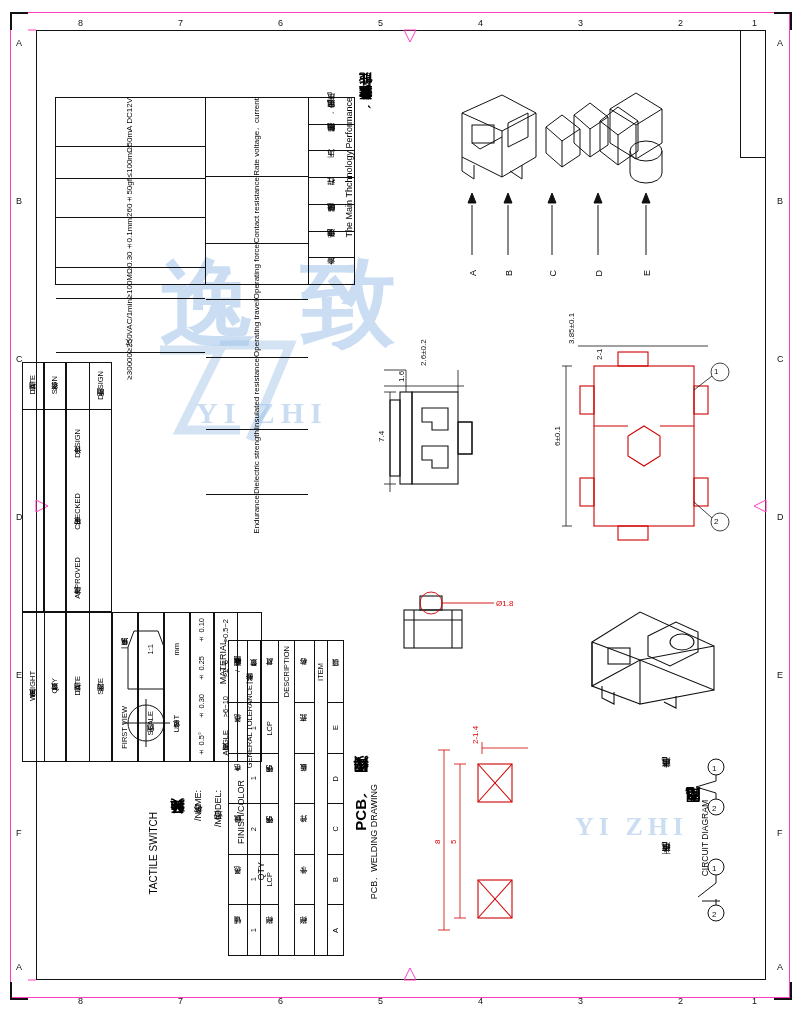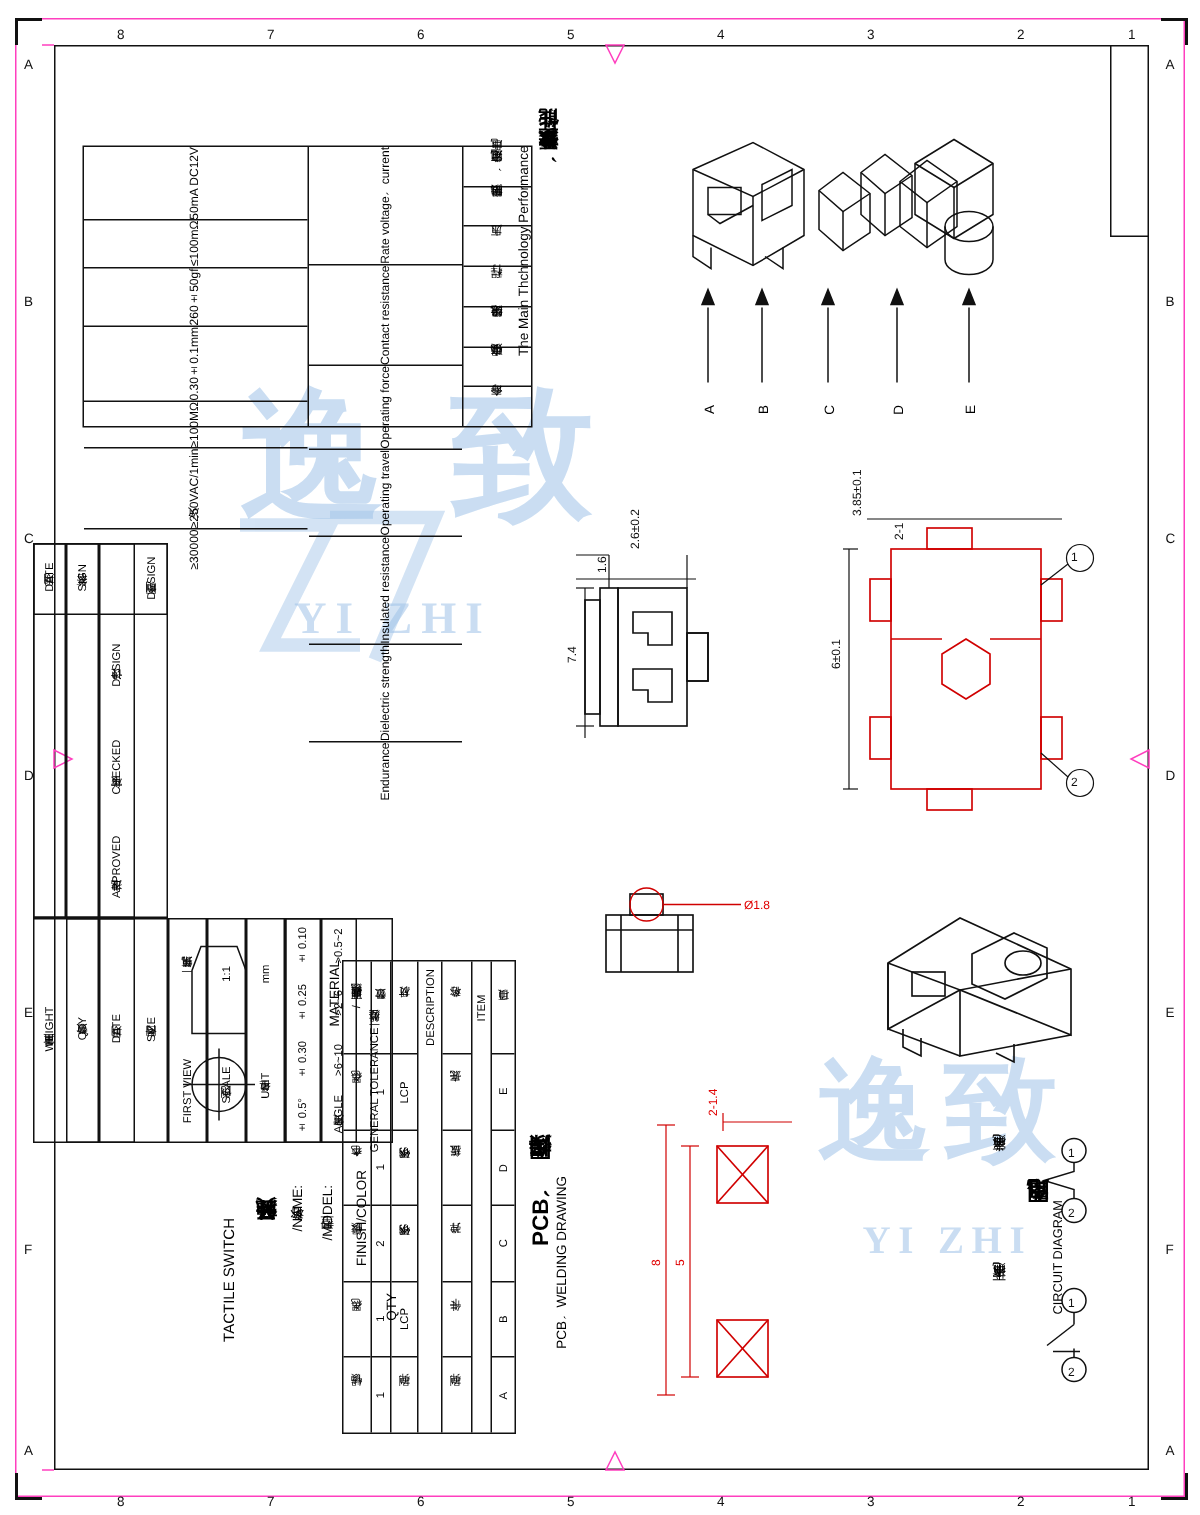--- a/index.html
+++ b/index.html
@@ -141,21 +141,20 @@
     <polygon points="404,30 416,30 410,42" fill="none" stroke="#ff3fbf" stroke-width="1"></polygon>
     <polygon points="404,980 416,980 410,968" fill="none" stroke="#ff3fbf" stroke-width="1"></polygon>
     <polygon points="36,500 36,512 48,506" fill="none" stroke="#ff3fbf" stroke-width="1"></polygon>
     <polygon points="766,500 766,512 754,506" fill="none" stroke="#ff3fbf" stroke-width="1"></polygon>
     <line x1="28" y1="30" x2="36" y2="30" stroke="#ff3fbf"></line>
     <line x1="28" y1="980" x2="36" y2="980" stroke="#ff3fbf"></line>
   </svg>
 
   <div class="wm wm1">逸 致</div>
   <div class="wm wm2">YI ZHI</div>
-  <div class="wm wm3">逸致</div>
   <div class="wm wm4">YI ZHI</div>
   <svg class="wm-logo" viewBox="0 0 150 130">
     <path d="M10 20 L70 20 L30 100 L90 100" fill="none" stroke="#9fc3e8" stroke-width="9"></path>
     <path d="M70 15 L140 15 L100 110" fill="none" stroke="#9fc3e8" stroke-width="9"></path>
   </svg>
 
   <div id="spec-title"><span>主要技术参数、性能</span></div>
   <div id="spec-title-en"><span>The Main Thchnology Performance</span></div>
 
   <div id="spec-table">

